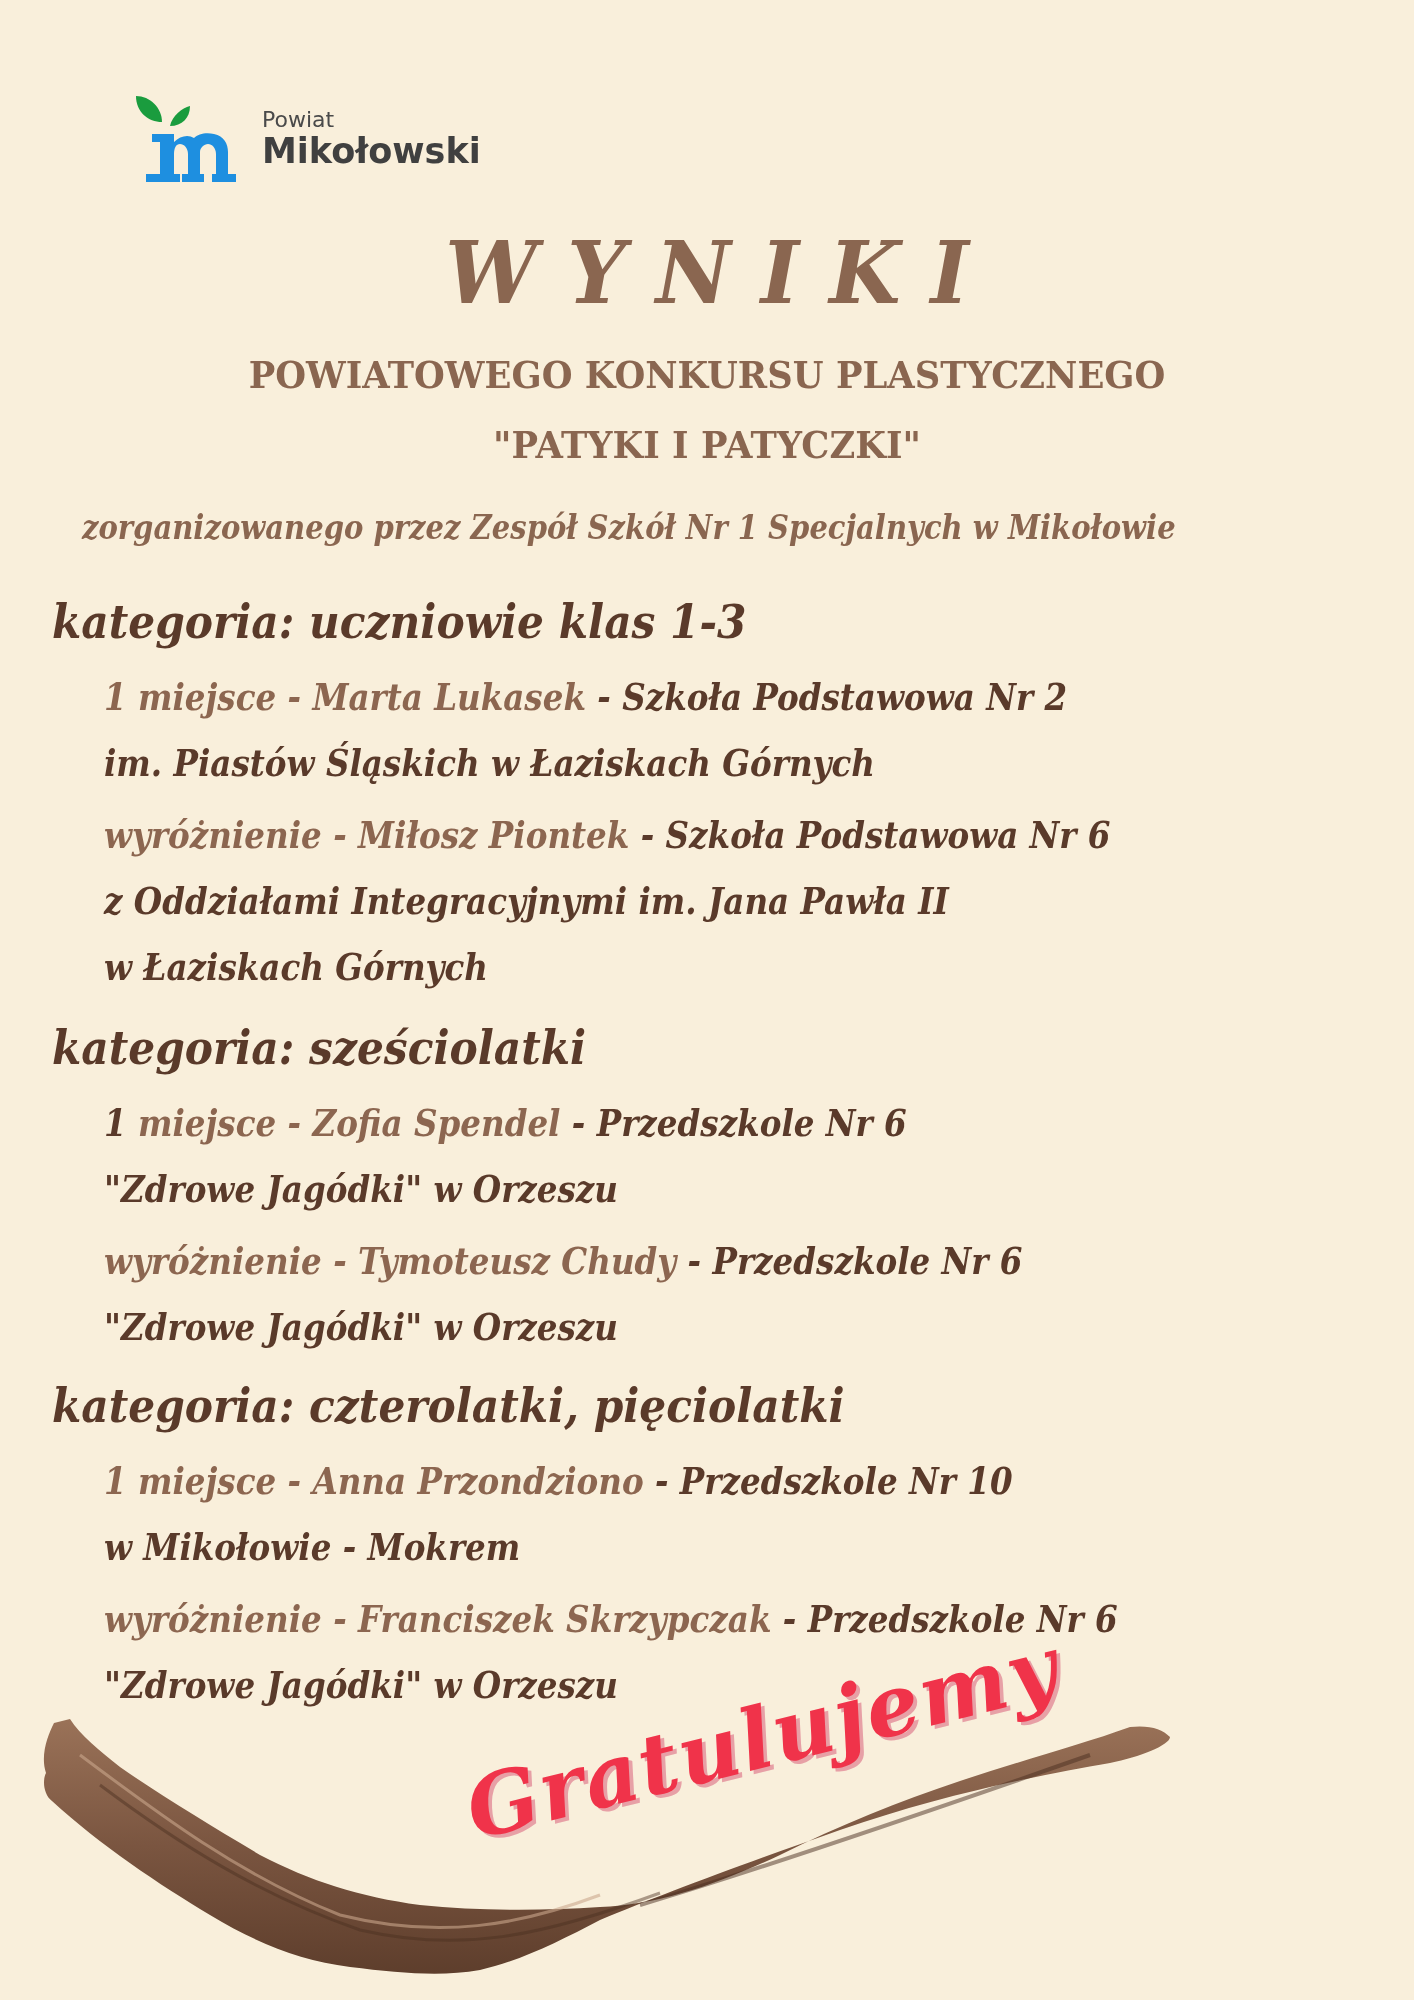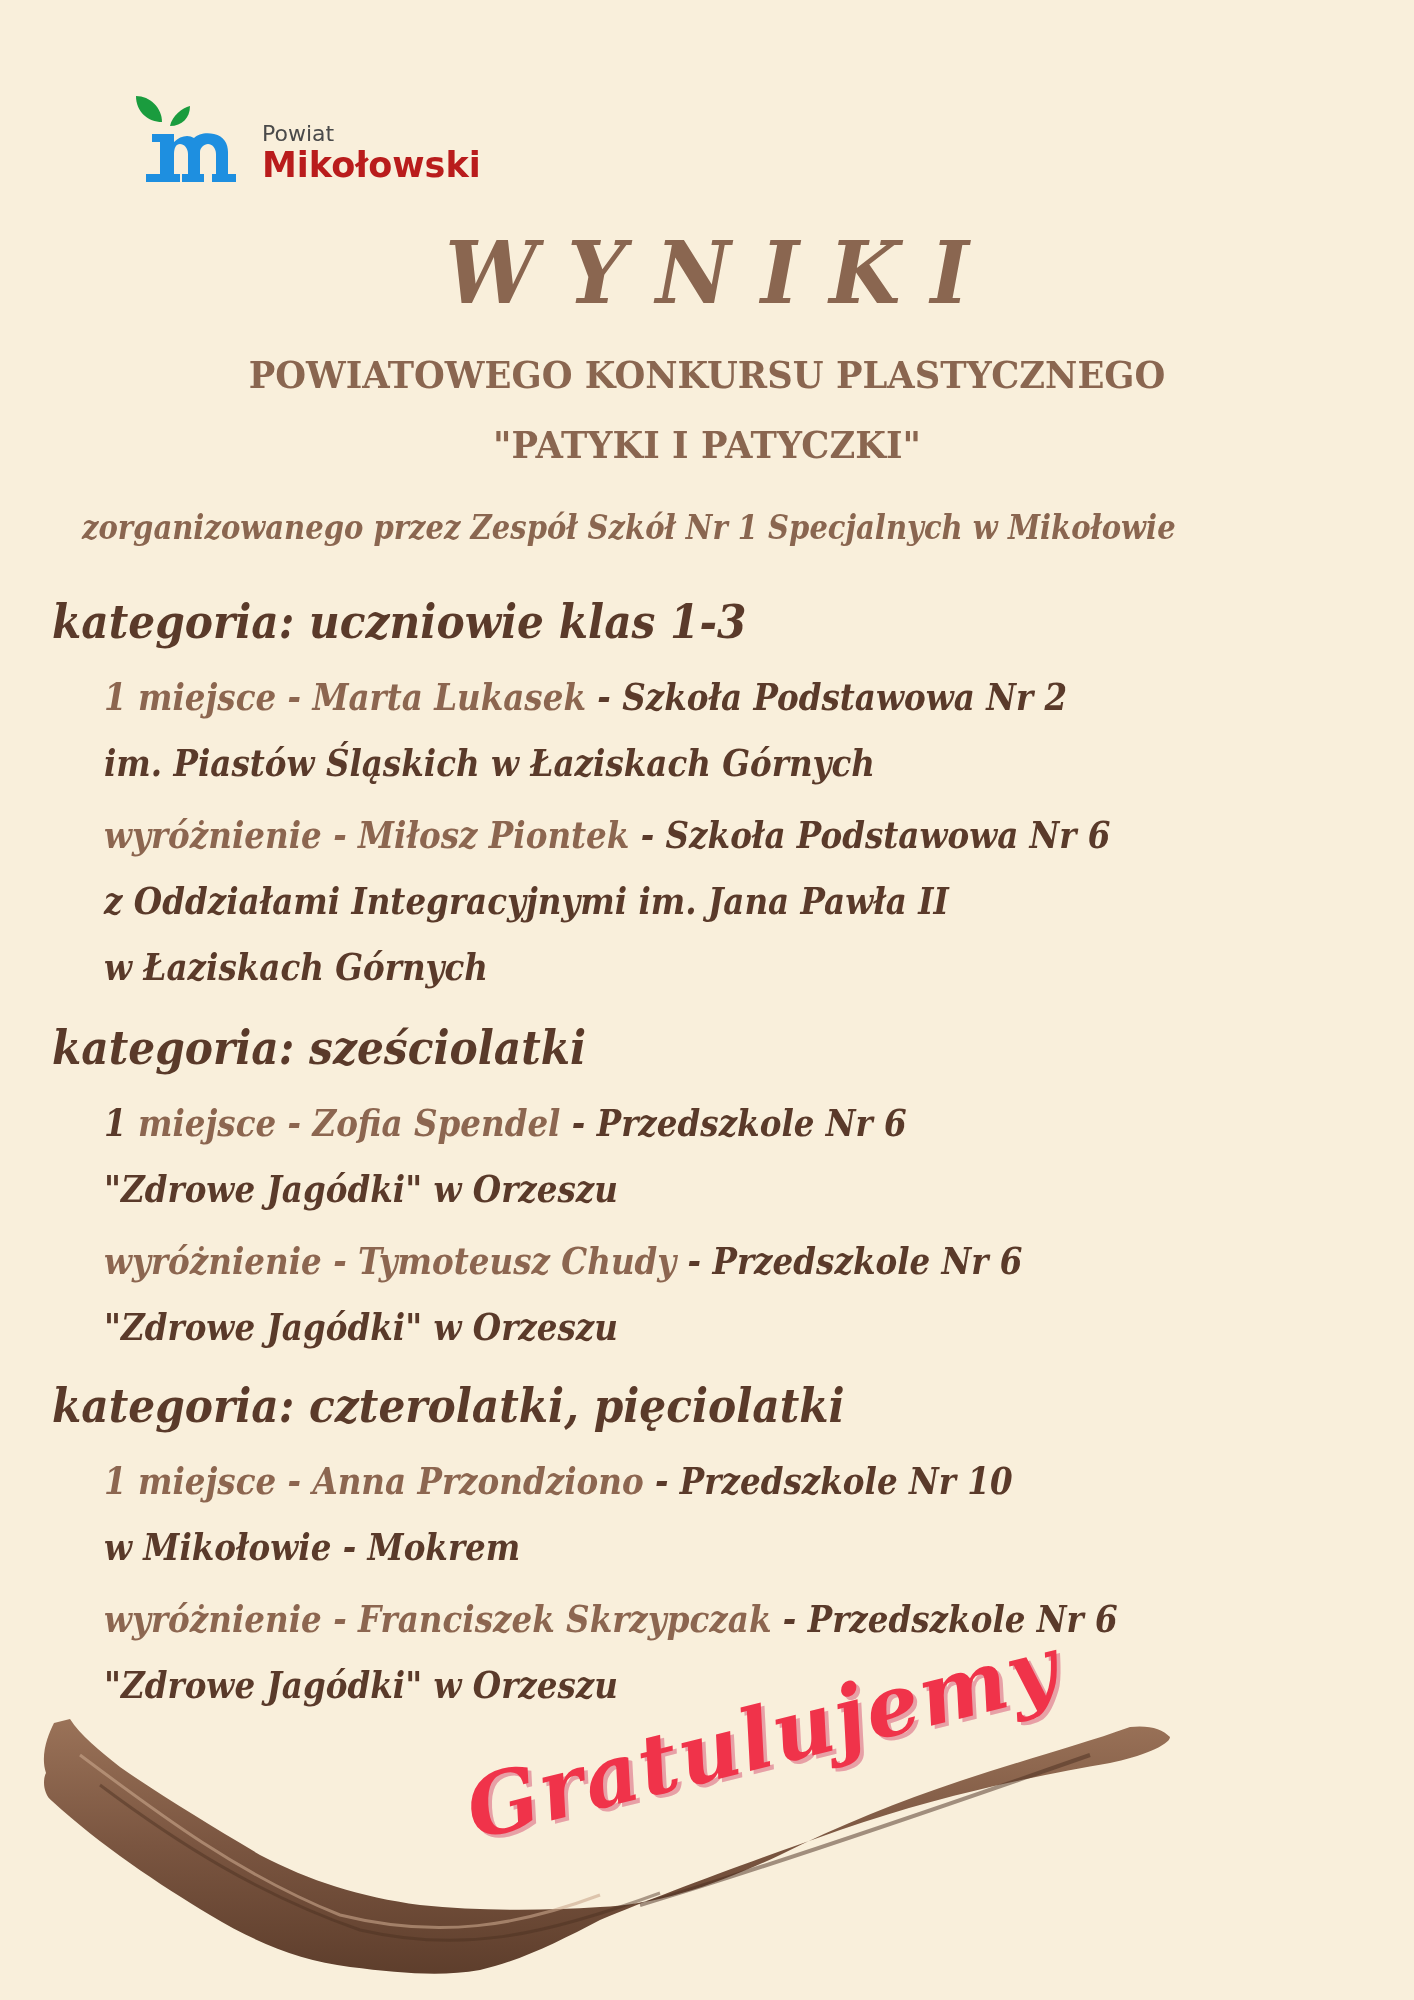--- a/index.html
+++ b/index.html
@@ -2,25 +2,25 @@
 <html><head>
 <meta charset="utf-8">
 <style>
   html, body { margin: 0; padding: 0; }
   body {
     width: 1414px; height: 2000px;
     background: #f9efdb;
     position: relative; overflow: hidden;
     font-family: "DejaVu Serif", serif;
   }
-  .logo { position: absolute; left: 132px; top: 94px; display: flex; align-items: flex-end; }
+  .logo { position: absolute; left: 132px; top: 94px; display: flex; align-items: center; }
   .logo-mark { width: 112px; height: 92px; position: relative; }
   .logo-text { margin-left: 18px; margin-bottom: 2px; font-family: "DejaVu Sans", sans-serif; color: #3a3a3a; }
   .logo-line1 { font-size: 22px; line-height: 24px; color: #4a4a4a; }
-  .logo-line2 { font-size: 35px; line-height: 38px; font-weight: bold; color: #b91c1c; }
+  .logo-line2 { font-size: 35px; line-height: 38px; font-weight: bold; color: #404040; }
 
   .title {
     position: absolute; left: 0; width: 100%; top: 228px; text-align: center;
     font-family: "DejaVu Serif", serif; font-weight: bold; font-style: italic;
     font-size: 82px; letter-spacing: 30px; color: #8a6650; line-height: 90px;
     text-indent: 30px; transform: scaleY(1.05);
   }
   .subtitle {
     position: absolute; left: 0; width: 100%; text-align: center;
     font-family: "DejaVu Serif", serif; font-weight: bold;

